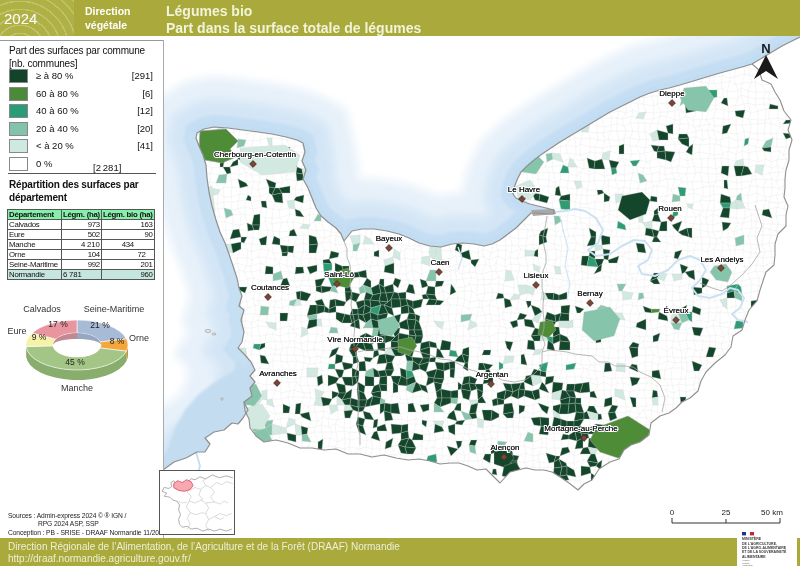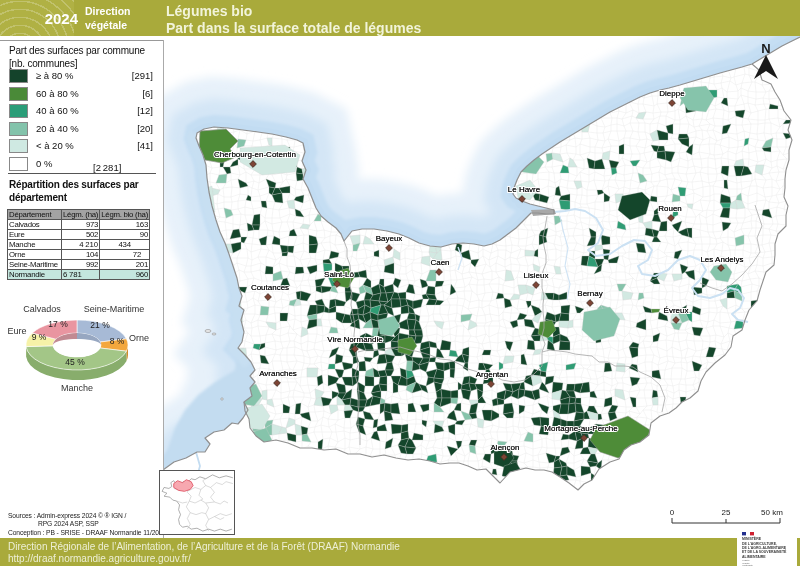--- a/index.html
+++ b/index.html
@@ -950,21 +950,21 @@
     </g>
 <g font-family="Liberation Sans, sans-serif" font-size="8" fill="#222">
       <text x="672" y="515" text-anchor="middle">0</text>
       <text x="726" y="515" text-anchor="middle">25</text>
       <text x="772" y="515" text-anchor="middle">50 km</text>
     </g>
 </svg>
 
 <div class="band" style="top:0;height:36px"></div>
 <div style="position:absolute;left:0;top:0;width:74px;height:36px;background-color:#b0b144;background-image:repeating-radial-gradient(circle at 20px 50px, rgba(255,255,255,0.22) 0 1.5px, rgba(255,255,255,0) 1.5px 8px)"></div>
-<div style="position:absolute;left:4px;top:10px;width:74px;text-align:right;font-size:15px;font-weight:bold;color:#fff">2024</div>
+<div style="position:absolute;left:4px;top:10px;width:74px;text-align:left;font-size:15px;font-weight:normal;color:#fff">2024</div>
 <div style="position:absolute;left:85px;top:5px;width:70px;font-size:10.5px;font-weight:bold;color:#fff;line-height:1.3">Direction végétale</div>
 <div style="position:absolute;left:166px;top:3px;font-size:14px;font-weight:bold;color:#f2f4da;line-height:1.18">Légumes bio<br>Part dans la surface totale de légumes</div>
 
 <div style="position:absolute;left:0;top:40px;width:164px;height:1px;background:#999"></div>
 <div style="position:absolute;left:163px;top:40px;width:1px;height:498px;background:#aaa"></div>
 
 <div style="position:absolute;left:9px;top:44px;white-space:nowrap;font-size:10px;font-weight:normal;color:#111;line-height:1.3;letter-spacing:-0.2px">Part des surfaces par commune<br>[nb. communes]</div>
 <div style="position:absolute;left:9px;top:69.0px;width:19px;height:14px;background:#14432b;border:0.5px solid #888"></div>
 <div style="position:absolute;left:36px;top:70.0px;font-size:9.5px;color:#111">≥ à 80 %</div>
 <div style="position:absolute;right:647px;top:70.0px;font-size:9.5px;color:#111;width:60px;text-align:right">[291]</div>
@@ -980,21 +980,21 @@
 <div style="position:absolute;left:9px;top:139.0px;width:19px;height:14px;background:#cfe9e2;border:0.5px solid #888"></div>
 <div style="position:absolute;left:36px;top:140.0px;font-size:9.5px;color:#111">&lt; à 20 %</div>
 <div style="position:absolute;right:647px;top:140.0px;font-size:9.5px;color:#111;width:60px;text-align:right">[41]</div>
 <div style="position:absolute;left:9px;top:156.5px;width:19px;height:14px;background:#ffffff;border:0.5px solid #888"></div>
 <div style="position:absolute;left:36px;top:157.5px;font-size:9.5px;color:#111">0 %</div>
 <div style="position:absolute;right:647px;top:162px;font-size:9.5px;color:#111;width:60px;text-align:left">[2 281]</div>
 <div style="position:absolute;left:8px;top:173px;width:148px;height:1px;background:#555"></div>
 <div style="position:absolute;left:9px;top:178px;width:140px;font-size:10px;font-weight:bold;color:#111;line-height:1.3;letter-spacing:-0.2px">Répartition des surfaces par département</div>
 <table style="position:absolute;left:7px;top:209px;border-collapse:collapse;font-size:7.8px;letter-spacing:-0.25px;color:#111;white-space:nowrap">
 <tbody>
-      <tr style="background:#a3a3a3;font-weight:normal">
+      <tr style="background:#86efac;font-weight:bold">
         <td style="border:0.8px solid #555;width:54px;padding:0 1px">Département</td>
         <td style="border:0.8px solid #555;width:36px;padding:0 1px">Légm. (ha)</td>
         <td style="border:0.8px solid #555;width:46px;padding:0 1px">Légm. bio (ha)</td>
       </tr>
 <tr>
         <td style="border:0.8px solid #555;padding:0 1px">Calvados</td>
         <td style="border:0.8px solid #555;padding:0 1px;text-align:right">973</td>
         <td style="border:0.8px solid #555;padding:0 1px;text-align:right">163</td>
       </tr>
 <tr>

